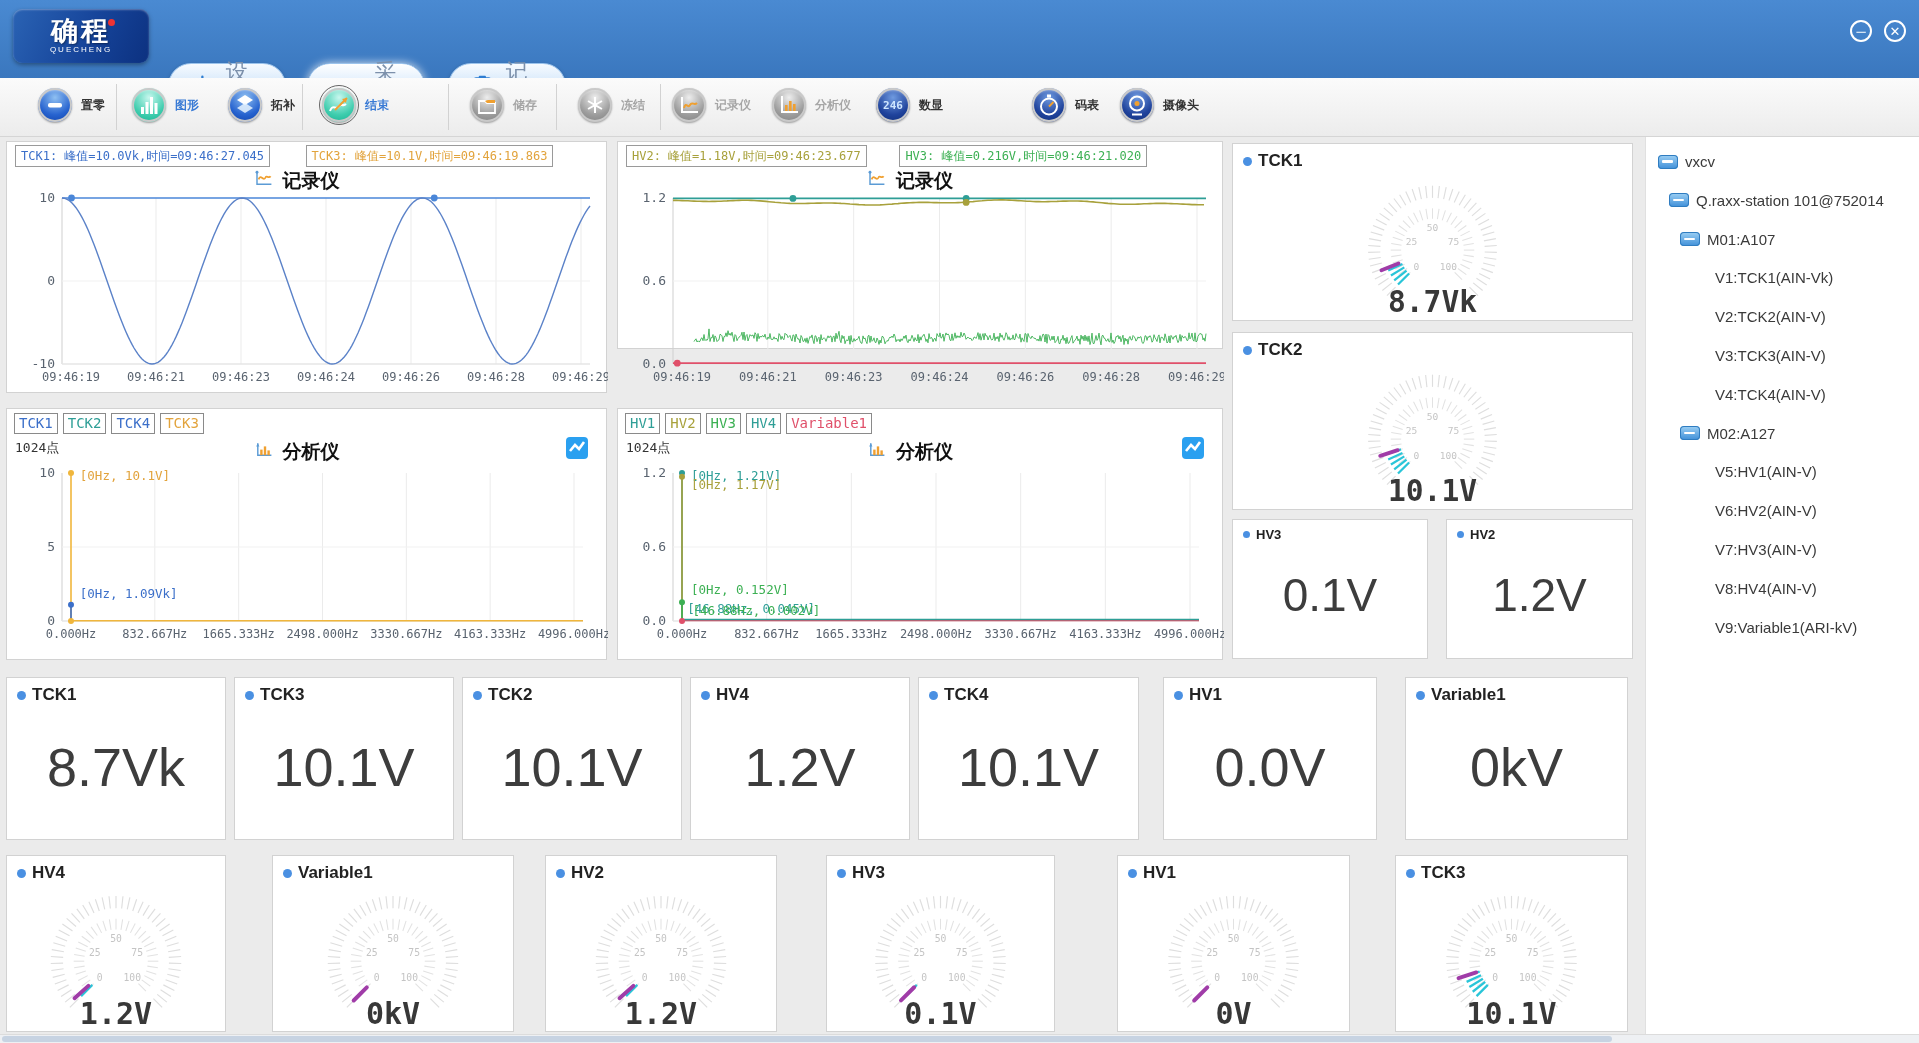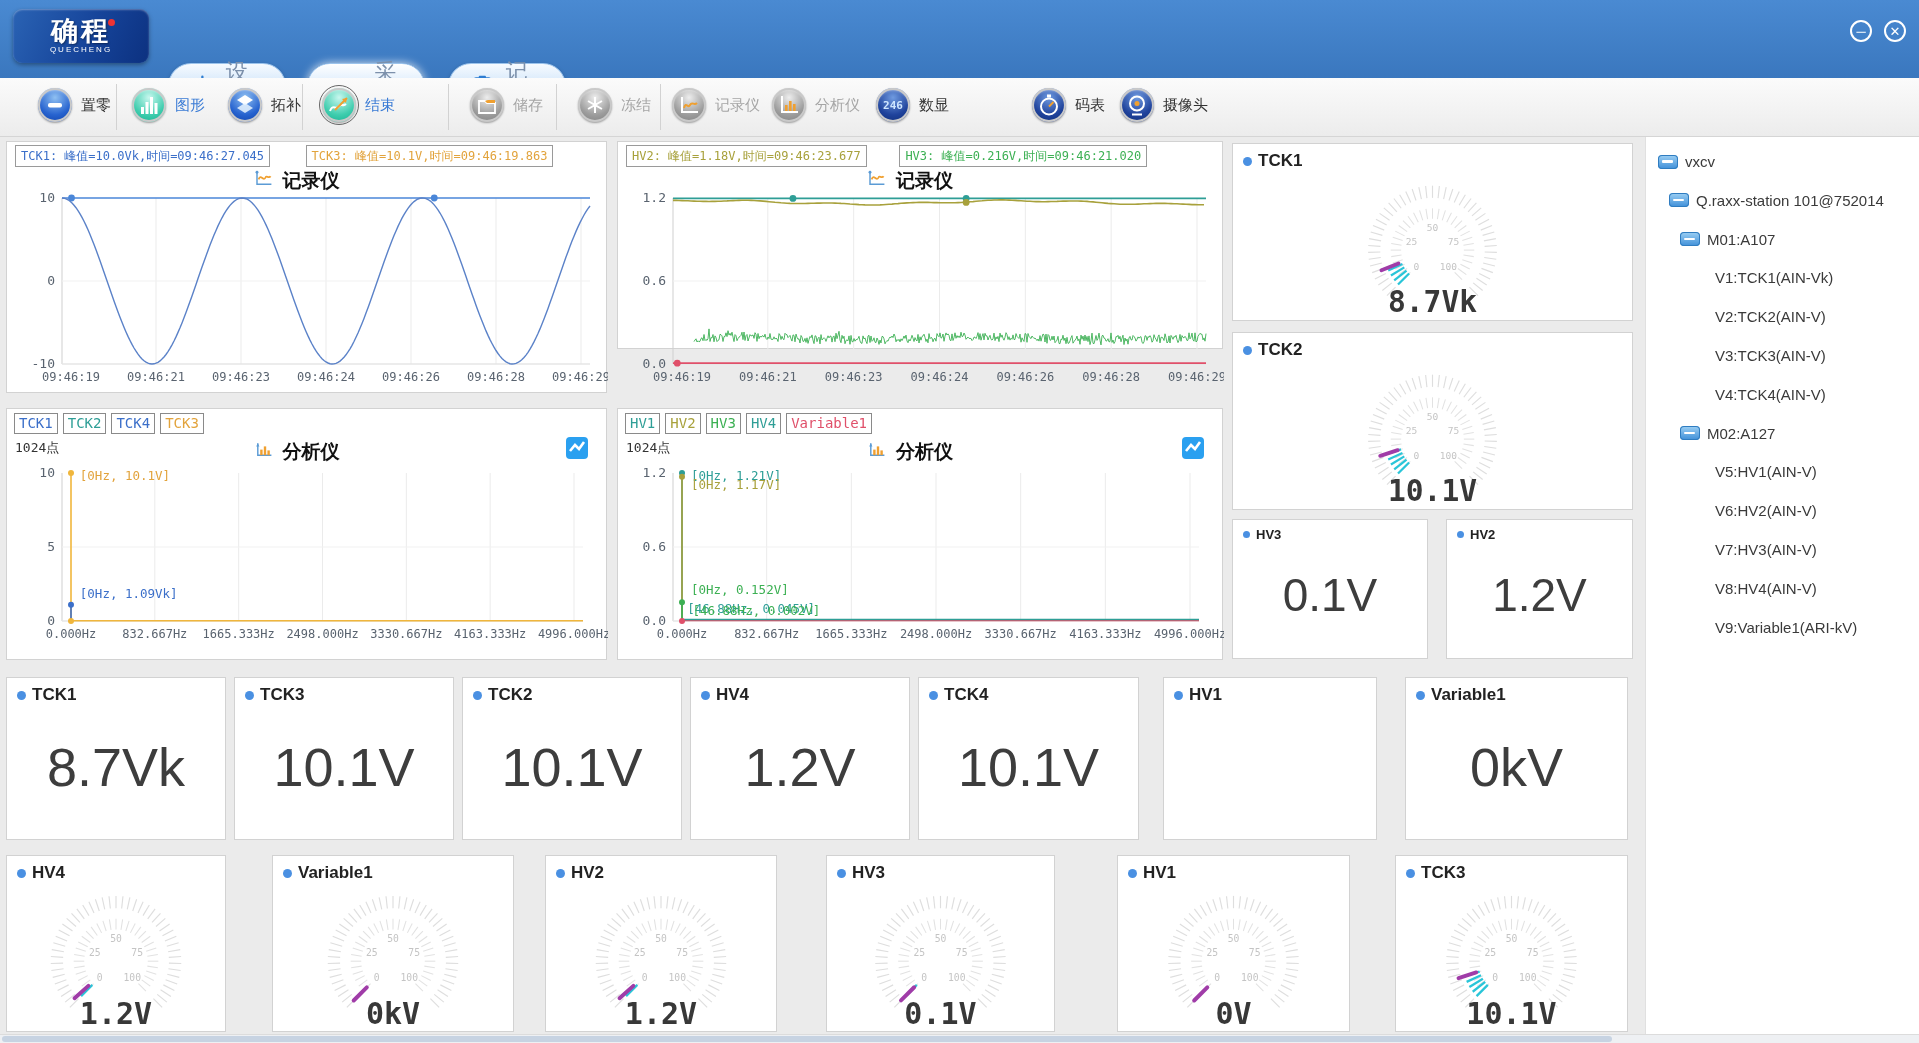--- a/index.html
+++ b/index.html
@@ -31,21 +31,21 @@
   .toolbar{position:absolute;left:0;top:78px;width:1919px;height:58px;
     background:linear-gradient(#fbfbfb,#ececec);border-bottom:1px solid #d5d5d5;}
   .tool-item{position:absolute;top:10px;display:flex;align-items:center;gap:9px;cursor:pointer;}
   .orb{width:34px;height:34px;border-radius:50%;position:relative;display:flex;align-items:center;justify-content:center;
     box-shadow:inset 0 0 0 2px #c9c9c9, inset 0 2px 3px rgba(255,255,255,.7), 0 1px 2px rgba(0,0,0,.35);}
   .orb.blue{background:radial-gradient(circle at 50% 28%,#8fc0f2,#2763cf 58%,#0b3da6);}
   .orb.teal{background:radial-gradient(circle at 50% 28%,#c8f7ee,#3fcdae 58%,#0fae8e);}
   .orb.gray{background:radial-gradient(circle at 50% 28%,#ededed,#9d9d9d 58%,#7a7a7a);}
   .orb.navy{background:radial-gradient(circle at 50% 28%,#6f9ae0,#20439c 58%,#0c2a72);}
   .orb.selected{outline:1px solid #666;outline-offset:2px;}
-  .tool-item .tlbl{font-size:15px;color:#333;}
+  .tool-item .tlbl{font-size:12px;color:#333;font-weight:bold;}
   .tool-item .tlbl.blue{color:#3a7bd5;}
   .tool-item .tlbl.gray{color:#a5a5a5;}
   .tsep{position:absolute;top:6px;width:1px;height:46px;background:#d2d2d2;}
   
   .panel{position:absolute;background:#fff;border:1px solid #d2d2d2;box-sizing:border-box;}
   .badge{position:absolute;top:3px;height:20px;line-height:20px;border:1px solid #9a9a9a;background:#fff;
     padding:0 5px;font-family:"DejaVu Sans Mono",monospace;font-size:12px;white-space:nowrap;}
   .ctitle{position:absolute;display:flex;align-items:center;gap:6px;font-size:19px;font-weight:bold;color:#111;}
   .tabrow{position:absolute;left:7px;top:4px;display:flex;gap:5px;}
   .tab{height:19px;line-height:19px;border:1px solid #8a8a8a;background:#fff;padding:0 4px;
@@ -668,20 +668,21 @@
         <span class="dot"></span>
         <span>TCK4</span>
       </div>
       <div class="bigval" style="top: 58px; font-size: 54px; font-weight: 500;">10.1V</div>
     </div>
     <div class="panel" style="left: 1163px; top: 677px; width: 214px; height: 163px;">
       <div class="plabel" style="font-size: 17px;">
         <span class="dot"></span>
         <span>HV1</span>
       </div>
+      <div class="bigval" style="top: 58px; font-size: 54px; font-weight: 500;">0.0V</div>
     </div>
     <div class="panel" style="left: 1405px; top: 677px; width: 223px; height: 163px;">
       <div class="plabel" style="font-size: 17px;">
         <span class="dot"></span>
         <span>Variable1</span>
       </div>
       <div class="bigval" style="top: 58px; font-size: 54px; font-weight: 500;">0kV</div>
     </div>
     <div class="panel" style="left: 6px; top: 855px; width: 220px; height: 177px;">
       <div class="plabel" style="font-size: 17px;">

